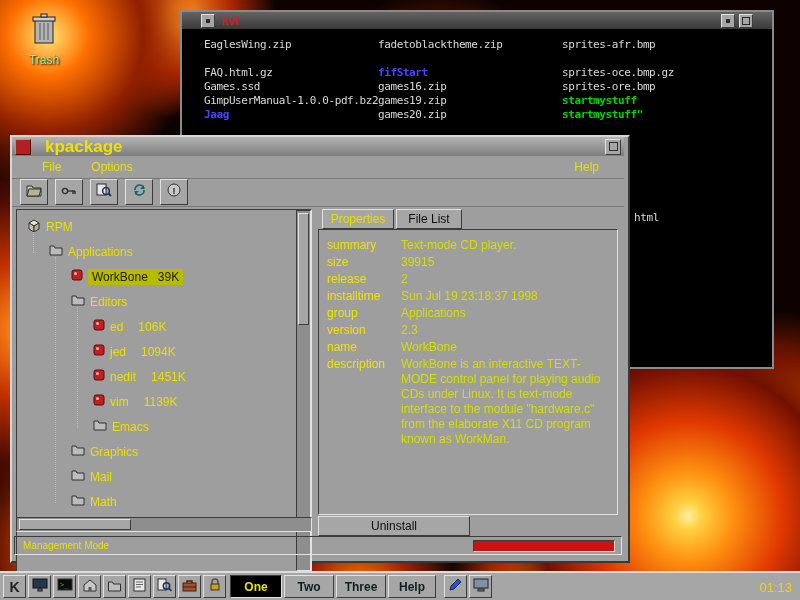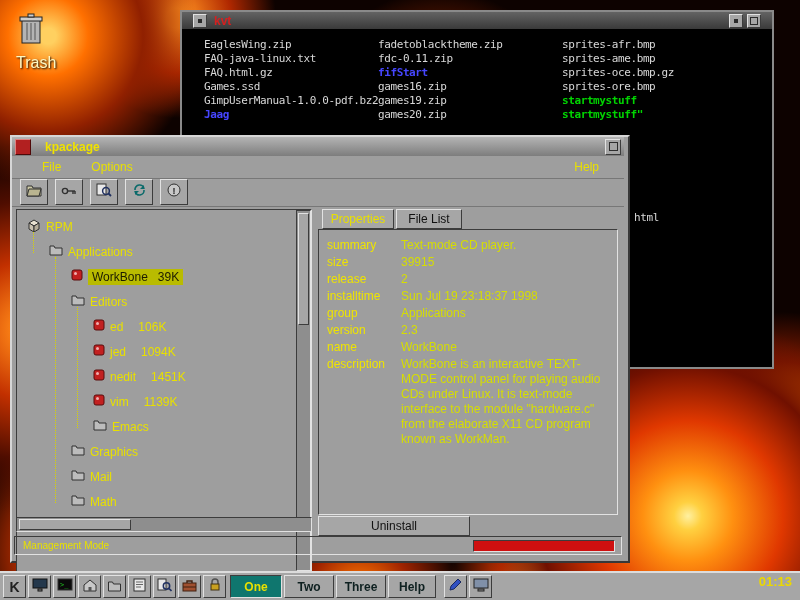--- a/index.html
+++ b/index.html
@@ -17,44 +17,44 @@
       radial-gradient(circle at 12% 92%, #ffa020 0 12px, #cc3300 65px, rgba(0,0,0,0) 130px),
       radial-gradient(circle at 45% 99%, #ff7700 0 8px, #a02400 50px, rgba(0,0,0,0) 100px),
       radial-gradient(circle at 55% 20%, rgba(255,120,20,.85) 0 18px, rgba(160,40,0,.7) 70px, rgba(0,0,0,0) 130px),
       radial-gradient(circle at 75% 40%, rgba(230,90,10,.8) 0 25px, rgba(130,30,0,.7) 90px, rgba(0,0,0,0) 150px);
   }
   .abs{position:absolute}
   .raised{border-top:1px solid #e2e2e2;border-left:1px solid #e2e2e2;border-right:1px solid #3c3c3c;border-bottom:1px solid #3c3c3c;background:#a6a6a6}
   .sunken{border-top:1px solid #3c3c3c;border-left:1px solid #3c3c3c;border-right:1px solid #e2e2e2;border-bottom:1px solid #e2e2e2}
 
   
-  .trash{left:16px;top:12px;width:56px;text-align:left;color:#fef9c3;font-size:16px}
+  .trash{left:16px;top:12px;width:56px;text-align:center;color:#86efac;font-size:12px}
   .trash .lbl{margin-top:4px;text-shadow:1px 1px 2px #000}
 
   
   .term{left:180px;top:10px;width:590px;height:355px;background:#000;border:2px solid #8a8a8a}
-  .term .tbar{position:absolute;left:0;top:0;right:0;height:17px;background:linear-gradient(#636363,#3a3a3a);display:flex;align-items:center;padding:0 9px;box-sizing:border-box}
+  .term .tbar{position:absolute;left:0;top:0;right:0;height:17px;background:linear-gradient(#636363,#3a3a3a);display:flex;align-items:center;padding:0 17px;box-sizing:border-box}
   .term .tbtn{width:12px;height:12px;flex:0 0 auto;margin:0 2px;display:flex;align-items:center;justify-content:center}
   .term .tdot{width:4px;height:4px;background:#2a2a2a}
   .term .tsq{width:6px;height:6px;border:1px solid #2a2a2a}
   .term .ttl{color:#d42020;font-weight:bold;font-size:12px;margin-left:5px;flex:1}
   .tcontent{position:absolute;left:0;top:17px;right:0;bottom:0;font-family:"DejaVu Sans Mono",monospace;font-size:11px;letter-spacing:-0.4px;color:#d8d8d8}
   .trow{position:absolute;left:16px;right:0;height:14px}
   .tc{position:absolute;white-space:nowrap}
   .c1{left:6px}.c2{left:180px}.c3{left:364px}
   .tblue{color:#4646ff;font-weight:bold}
   .tgreen{color:#00d400;font-weight:bold}
   .overflow-txt{position:absolute;left:452px;top:182px;color:#d8d8d8}
 
   
   .kwin{left:10px;top:135px;width:616px;height:424px;background:#9e9e9e;border:2px solid;border-color:#d6d6d6 #383838 #383838 #d6d6d6}
   .kin{position:absolute;left:0;top:0;width:612px;height:420px}
   .ktitle{position:absolute;left:0;top:0;right:0;height:19px;background:linear-gradient(#b4b4b4,#7d7d7d);display:flex;align-items:center;padding:0 3px;box-sizing:border-box}
   .kmenu-btn{width:14px;height:14px;background:#b22020;border-top:1px solid #e08080;border-left:1px solid #e08080;border-right:1px solid #500808;border-bottom:1px solid #500808}
-  .ktitle .txt{color:#f0e200;font-weight:bold;font-size:12px;margin-left:14px;flex:1}
+  .ktitle .txt{color:#f0e200;font-weight:bold;font-size:17px;margin-left:14px;flex:1}
   .kmax{width:14px;height:14px;display:flex;align-items:center;justify-content:center}
   .kmax i{display:block;width:7px;height:7px;border:1px solid #2e2e2e}
   .kmenubar{position:absolute;left:0;top:19px;right:0;height:22px;display:flex;align-items:center;font-size:12px;color:#e8e000;border-bottom:1px solid #777}
   .kmenubar .mi{margin-left:30px;cursor:default}
   .kmenubar .mi.first{margin-left:30px}
   .kmenubar .help{margin-left:auto;margin-right:25px}
   .ktoolbar{position:absolute;left:0;top:41px;right:0;height:29px;display:flex;align-items:center;gap:7px;padding-left:8px;box-sizing:border-box;border-bottom:1px solid #777}
   .tbbtn{width:26px;height:24px;display:flex;align-items:center;justify-content:center}
 
   
@@ -81,22 +81,22 @@
   .hsb .thumb{position:absolute;top:1px;bottom:1px;left:2px;width:110px}
   .uninstall{position:absolute;left:306px;top:379px;width:150px;height:18px;font-size:12px;color:#111;display:flex;align-items:center;justify-content:center;cursor:default}
   .statusbar{position:absolute;left:2px;right:2px;top:399px;height:19px;box-sizing:border-box;display:flex;align-items:center}
   .statusbar .st{color:#e8e000;font-size:10px;margin-left:8px}
   .progress{position:absolute;left:458px;top:3px;width:142px;height:12px;background:#cf1010;box-sizing:border-box;border:1px solid;border-color:#3c3c3c #e2e2e2 #e2e2e2 #3c3c3c}
 
   
   .taskbar{left:0;bottom:0;width:800px;height:29px;background:#a6a6a6;border-top:2px solid #dcdcdc;box-sizing:border-box}
   .tkbtn{position:absolute;top:2px;width:23px;height:23px;display:flex;align-items:center;justify-content:center;box-sizing:border-box}
   .desk{position:absolute;top:2px;height:23px;font-size:12px;font-weight:bold;display:flex;align-items:center;justify-content:center;box-sizing:border-box;color:#0e2020}
-  .desk.active{color:#e8e000;background:#0f766e}
-  .clock{position:absolute;right:8px;top:1px;color:#ecd800;font-weight:bold;font-size:13px}
+  .desk.active{color:#e8e000;background:#000000}
+  .clock{position:absolute;right:8px;top:7px;color:#ecd800;font-weight:normal;font-size:13px}
   .klogo{font-weight:bold;font-size:14px;color:#202020}
 </style>
 </head>
 <body>
 
 <div class="abs trash">
   <span>
     <svg width="30" height="34" viewBox="0 0 30 34">
       <rect x="6" y="8" width="18" height="23" fill="#b4b4b4" stroke="#222"></rect>
       <rect x="4" y="5" width="22" height="4" fill="#cdcdcd" stroke="#222"></rect>
@@ -121,25 +121,20 @@
     <span class="tbtn raised">
         <span class="tsq"></span>
       </span>
   </div>
   <div class="tcontent">
     <div class="trow" style="top:9px">
       <span class="tc c1">EaglesWing.zip</span>
       <span class="tc c2">fadetoblacktheme.zip</span>
       <span class="tc c3">sprites-afr.bmp</span>
     </div>
-    <div class="trow" style="top:23px">
-      <span class="tc c1">FAQ-java-linux.txt</span>
-      <span class="tc c2">fdc-0.11.zip</span>
-      <span class="tc c3">sprites-ame.bmp</span>
-    </div>
     <div class="trow" style="top:37px">
       <span class="tc c1">FAQ.html.gz</span>
       <span class="tc c2 tblue">fifStart</span>
       <span class="tc c3">sprites-oce.bmp.gz</span>
     </div>
     <div class="trow" style="top:51px">
       <span class="tc c1">Games.ssd</span>
       <span class="tc c2">games16.zip</span>
       <span class="tc c3">sprites-ore.bmp</span>
     </div>

